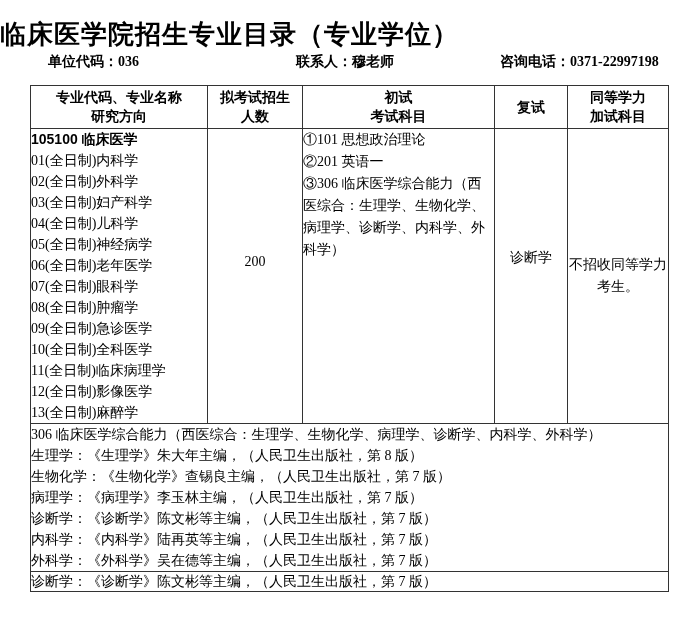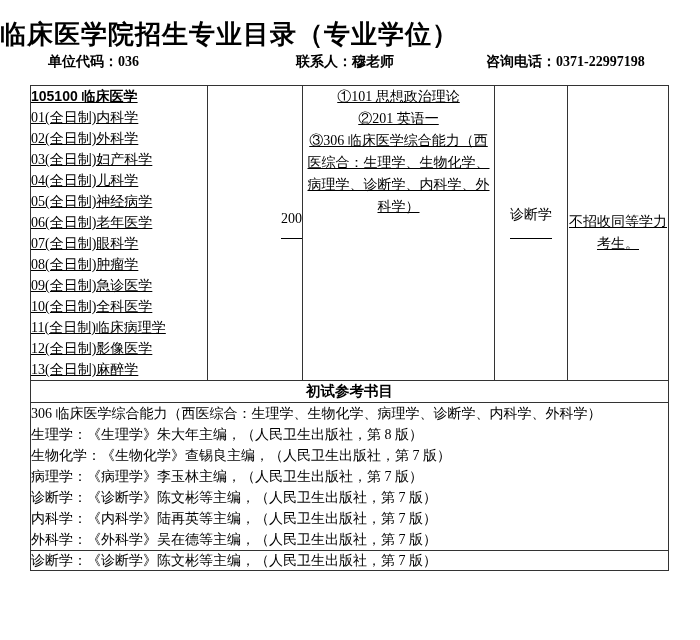--- a/index.html
+++ b/index.html
@@ -18,21 +18,21 @@
   .page-title {
     position: absolute;
     top: 17px; left: 0;
     width: 100%;
     font-size: 26px;
     letter-spacing: 1px;
   }
   .info-item { position: absolute; top: 53px; font-size: 14px; white-space: nowrap; }
   .info-unit    { left: 48px; }
   .info-contact { left: 262px; margin-left: 34px; }
-  .info-phone   { left: 486px; }
+  .info-phone   { left: 500px; }
   .info-item .num { font-family: "Liberation Serif", "DejaVu Serif", serif; font-weight: bold; }
 
   table.catalog {
     position: absolute;
     left: 30px; top: 85px;
     width: 638px;
     border-collapse: collapse;
     table-layout: fixed;
     font-size: 14px;
   }
@@ -41,34 +41,34 @@
     padding: 0;
     overflow: hidden;
   }
   .th {
     text-align: center;
     vertical-align: middle;
     line-height: 19px;
     height: 43px;
     font-size: 14px;
   }
-  .row-main td { height: 295px; text-decoration: underline; }
+  .row-main td { height: 295px; }
   .cell-programs {
     vertical-align: top;
     padding: 5px 4px 0 7px;
     line-height: 21px;
     white-space: nowrap;
   }
-  .cell-enroll { text-align: right; vertical-align: middle; }
+  .cell-enroll { text-align: center; vertical-align: middle; }
   .cell-enroll .val { position: relative; top: -14px; }
   .cell-subjects {
     vertical-align: top;
     padding: 21px 6px 0 8px;
     line-height: 22px;
-    text-align: center;
+    text-align: left;
   }
   .subject-item { margin: 0; }
   .cell-retest { text-align: center; vertical-align: middle; }
   .cell-retest .val { position: relative; top: -18px; }
   .cell-equiv {
     text-align: center;
     vertical-align: middle;
     padding: 0 7px;
     line-height: 22px;
   }
@@ -95,20 +95,41 @@
 
   <table class="catalog">
     <colgroup>
       <col style="width:177px">
         <col style="width:95px">
         <col style="width:192px">
         <col style="width:73px">
         <col style="width:101px">
     </colgroup>
     <tbody>
+      <tr class="header-row">
+        <td class="th hei">
+          <div>专业代码、专业名称</div>
+          <div>研究方向</div>
+        </td>
+        <td class="th hei">
+          <div>拟考试招生</div>
+          <div>人数</div>
+        </td>
+        <td class="th hei">
+          <div>初试</div>
+          <div>考试科目</div>
+        </td>
+        <td class="th hei">
+          <div>复试</div>
+        </td>
+        <td class="th hei">
+          <div>同等学力</div>
+          <div>加试科目</div>
+        </td>
+      </tr>
 
       <tr class="row-main">
         <td class="cell-programs">
           <div class="hei">105100 临床医学</div>
           <div class="program-item">01(全日制)内科学</div>
           <div class="program-item">02(全日制)外科学</div>
           <div class="program-item">03(全日制)妇产科学</div>
           <div class="program-item">04(全日制)儿科学</div>
           <div class="program-item">05(全日制)神经病学</div>
           <div class="program-item">06(全日制)老年医学</div>
@@ -129,23 +150,20 @@
           <div class="subject-item">③306 临床医学综合能力（西医综合：生理学、生物化学、病理学、诊断学、内科学、外科学）</div>
         </td>
         <td class="cell-retest">
           <span class="val">诊断学</span>
         </td>
         <td class="cell-equiv">
           <span>不招收同等学力考生。</span>
         </td>
       </tr>
 
-      <tr class="section-header-row">
-        <td colspan="5" class="hei">初试参考书目</td>
-      </tr>
 
       <tr>
         <td colspan="5" class="books-cell">
           <div>306 临床医学综合能力（西医综合：生理学、生物化学、病理学、诊断学、内科学、外科学）</div>
           <div>生理学：《生理学》朱大年主编，（人民卫生出版社，第 8 版）</div>
           <div>生物化学：《生物化学》查锡良主编，（人民卫生出版社，第 7 版）</div>
           <div>病理学：《病理学》李玉林主编，（人民卫生出版社，第 7 版）</div>
           <div>诊断学：《诊断学》陈文彬等主编，（人民卫生出版社，第 7 版）</div>
           <div>内科学：《内科学》陆再英等主编，（人民卫生出版社，第 7 版）</div>
           <div>外科学：《外科学》吴在德等主编，（人民卫生出版社，第 7 版）</div>

